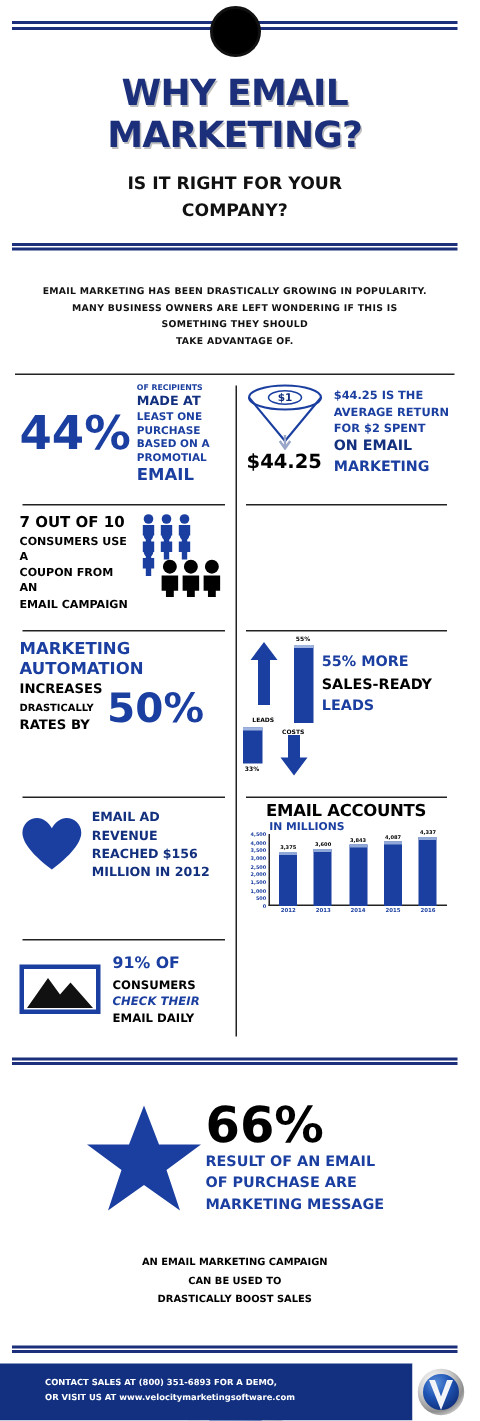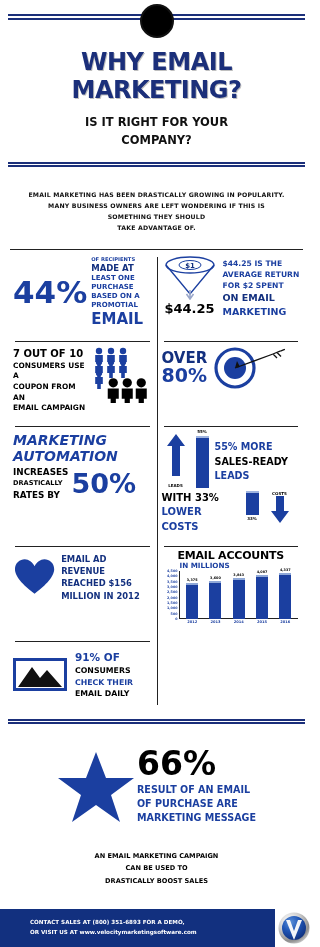--- a/index.html
+++ b/index.html
@@ -76,21 +76,21 @@
 
   
   .c44 { display:flex; align-items:center; gap:4px; }
   .big44 { font-size:31px; font-weight:bold; color:#1b3fa0;
            font-family:"DejaVu Sans", sans-serif; line-height:1; }
   .stack44 { font-size:6.5px; font-weight:bold; line-height:1.28;
              font-family:"DejaVu Sans", sans-serif; }
   .stack44 .l1 { font-size:5.2px; color:#1b3fa0; }
   .stack44 .l2 { font-size:8.5px; color:#13307f; }
   .stack44 .l3 { font-size:7px; color:#1b3fa0; }
-  .stack44 .l6 { font-size:15px; color:#1b3fa0; }
+  .stack44 .l6 { font-size:11px; color:#1b3fa0; }
 
   
   .funnel-cell { display:flex; align-items:flex-start; gap:5px; }
   .funnel-box { width:56px; text-align:center; flex:0 0 56px; }
   .funnel-svg { display:block; }
   .funnel-amt { font-size:13px; font-weight:bold; color:#000;
                 font-family:"DejaVu Sans", sans-serif; margin-top:1px; }
   .funnel-txt { font-size:7.6px; font-weight:bold; line-height:1.45;
                 font-family:"DejaVu Sans", sans-serif; padding-top:2px; }
   .funnel-txt .a { color:#1b3fa0; }
@@ -110,22 +110,22 @@
   .c80 .words { padding-top:2px; }
   .w-over { font-size:15px; font-weight:bold; color:#13307f; line-height:1;
             font-family:"DejaVu Sans", sans-serif; }
   .w-80 { font-size:19px; font-weight:bold; color:#1b3fa0; line-height:1.05;
           font-family:"DejaVu Sans", sans-serif; }
   .c80sub { font-size:7.6px; font-weight:bold; color:#13307f; line-height:1.4;
             font-family:"DejaVu Sans", sans-serif; margin-top:1px; }
   .c80sub .s2 { color:#1b3fa0; font-size:7px; }
 
   
-  .auto-l1 { font-size:14px; font-weight:bold; color:#1b3fa0;
-             font-family:"DejaVu Sans", sans-serif;font-style:italic; }
+  .auto-l1 { font-size:11px; font-weight:bold; color:#1b3fa0;
+             font-family:"DejaVu Sans", sans-serif; }
   .auto-row { display:flex; align-items:center; gap:3px; margin-top:2px; }
   .auto-left { font-size:8.8px; font-weight:bold; color:#000; line-height:1.5;
                font-family:"DejaVu Sans", sans-serif; }
   .auto-left .tiny { font-size:6.6px; }
   .auto-big { font-size:27px; font-weight:bold; color:#1b3fa0; line-height:1;
               font-family:"DejaVu Sans", sans-serif; }
 
   
   .lead-wrap { position:relative; }
   .lead-top { display:flex; align-items:flex-end; gap:6px; height:58px; }
@@ -194,21 +194,21 @@
           color:#1b3fa0; font-family:"DejaVu Sans", sans-serif; }
 
   
   .c91 { display:flex; align-items:center; gap:8px; }
   .pic-icon { width:54px; height:33px; border:3px solid #1b3fa0; background:#fff;
               position:relative; overflow:hidden; }
   .c91txt { font-size:7.8px; font-weight:bold; line-height:1.45;
             font-family:"DejaVu Sans", sans-serif; }
   .c91txt .h { font-size:10.5px; color:#1b3fa0; }
   .c91txt .m { color:#000; }
-  .c91txt .b { color:#1b3fa0; }
+  .c91txt .b { color:#1b3fa0;font-style:italic; }
 
   
   .sec-rule { margin:0 8px; border-top:2px solid #1b2f7a;
               border-bottom:2px solid #1b2f7a; height:5px; }
   .star-sec { display:flex; align-items:center; justify-content:center;
               gap:2px; margin-top:24px; padding:0 18px; }
   .star-txt { }
   .big66 { font-size:33px; font-weight:bold; color:#000; line-height:0.95;
            font-family:"DejaVu Sans", sans-serif; }
   .sub66 { font-size:9.6px; font-weight:bold; color:#1b3fa0; line-height:1.5;
@@ -353,33 +353,20 @@
                     <path d="M1.2 8 h7.6 v7 l-2 0 v5 h-3.6 v-5 l-2 0 z"></path>
                   </g>
               </g>
             </svg>
           </div>
         </div>
       </div>
 
       <div class="cell right">
         <div class="hr-thin" style="margin-bottom:4px;"></div>
-        <div class="c80">
-          <div class="words">
-            <div class="w-over">OVER</div>
-            <div class="w-80">80%</div>
-          </div>
-          <svg width="76" height="44" viewBox="0 0 76 44">
-            <circle cx="26" cy="22" r="19" fill="none" stroke="#1b3fa0" stroke-width="3.2"></circle>
-            <circle cx="26" cy="22" r="11" fill="#1b3fa0"></circle>
-            <path d="M26 22 L28 15 L31 21 Z" fill="#111"></path>
-            <line x1="26" y1="22" x2="64" y2="8" stroke="#111" stroke-width="1.2"></line>
-            <path d="M64 8 l7 -3 M64 8 l4 4 M68 6.5 l7 -3 M68 6.5 l4 4 M72 5 l4 -1.6" stroke="#111" stroke-width="1.3" fill="none"></path>
-          </svg>
-        </div>
       </div>
     </div>
 
     <div class="row">
       <div class="cell left">
         <div class="hr-thin" style="margin-bottom:5px;"></div>
         <div class="auto-l1">MARKETING AUTOMATION</div>
         <div class="auto-row">
           <div class="auto-left">
             <div>INCREASES</div>
@@ -404,24 +391,20 @@
               <div class="pct">55%</div>
               <div class="fill"></div>
             </div>
             <div class="lead-txt">
               <div class="t1">55% MORE</div>
               <div class="t2">SALES-READY</div>
               <div class="t3">LEADS</div>
             </div>
           </div>
           <div class="cost-row">
-            <div class="cost-txt">
-              <div class="c1">WITH 33%</div>
-              <div class="c2">LOWER COSTS</div>
-            </div>
             <div class="bar33">
               <div class="fill"></div>
               <div class="pct">33%</div>
             </div>
             <div class="arrow-dn-col">
               <div class="arrow-dn-lbl">COSTS</div>
               <svg width="28" height="30" viewBox="0 0 28 30" style="margin-top:4px;">
                 <path d="M14 28 L23 16 H18 V1 H10 V16 H5 Z" fill="#1b3fa0"></path>
               </svg>
             </div>

